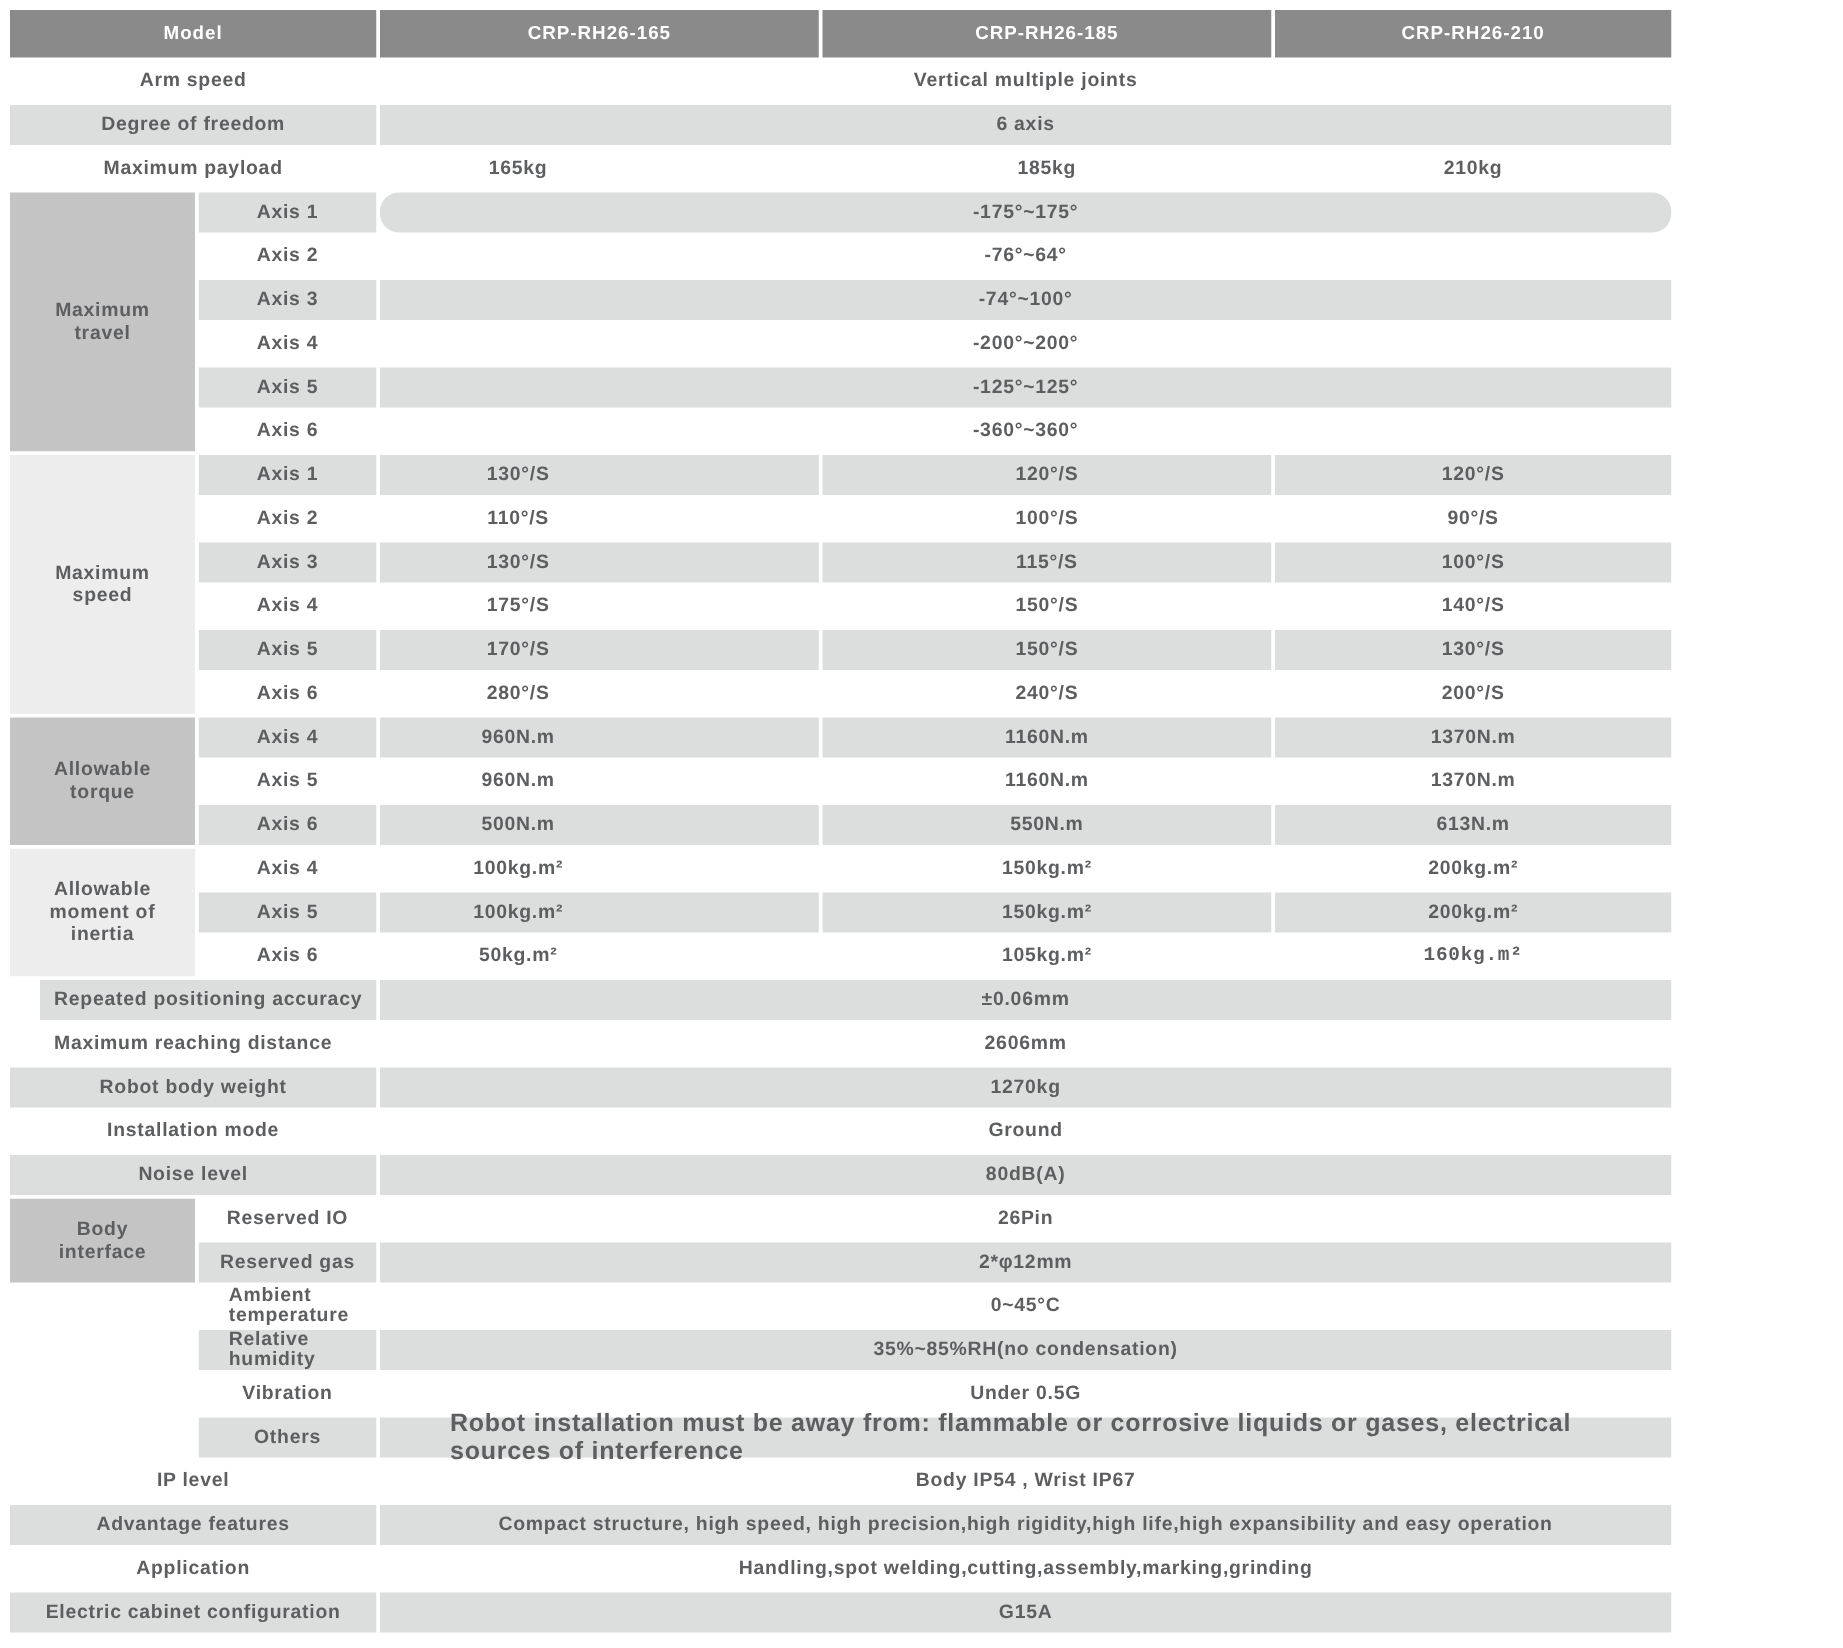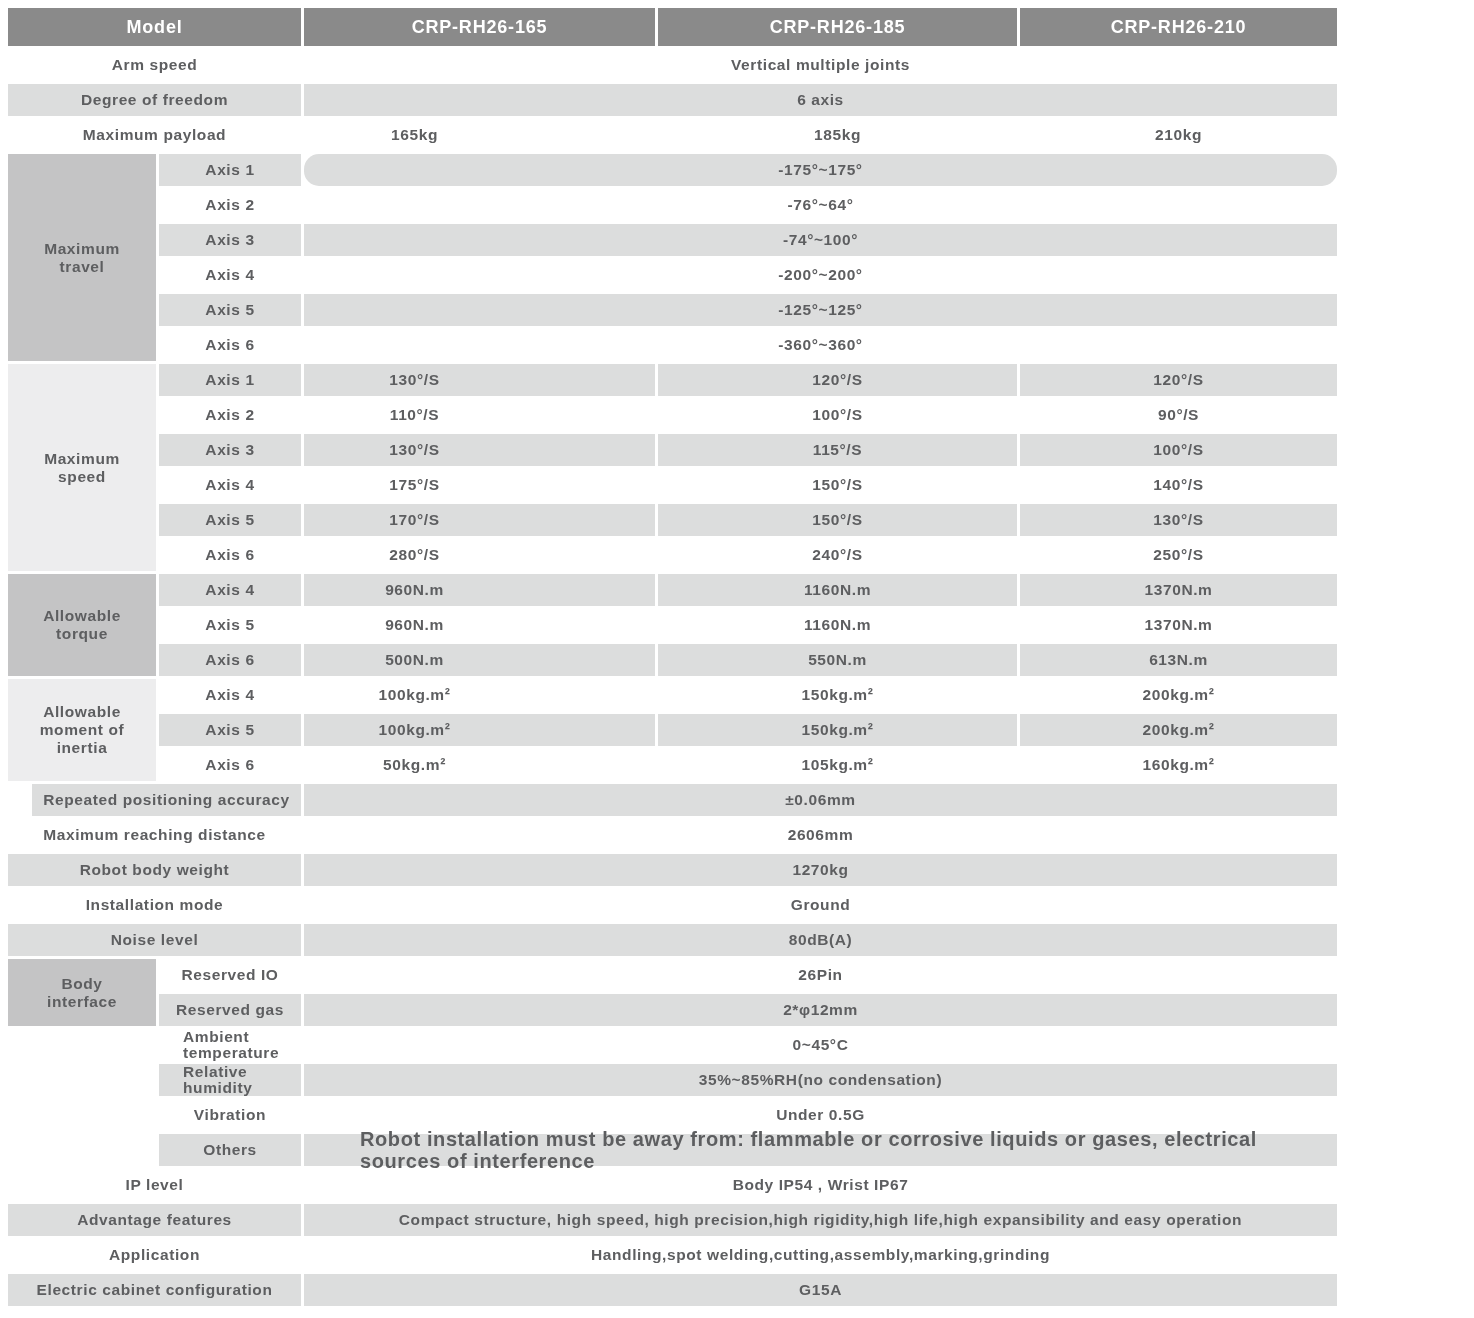--- a/index.html
+++ b/index.html
@@ -25,21 +25,21 @@
     color: var(--text, #5d5e60);
     font-weight: 600;
     font-size: 15.5px;
     letter-spacing: .6px;
     line-height: 1.15;
   }
   .hdr {
     background: var(--header-bg, #8a8a8a);
     color: var(--header-text, #ffffff);
     font-weight: 700;
-    font-size: 18px;
+    font-size: 15px;
     letter-spacing: .8px;
   }
   .bg-gray  { background: var(--row-gray, #dcdddd); }
   .bg-white { background: var(--row-white, #ffffff); }
   .bg-group-dark  { background: var(--group-dark, #c4c4c5); }
   .bg-group-light { background: var(--group-light, #ededee); }
   .group-cell { padding: 0 16px; }
   .sub-left {
     justify-content: flex-start; text-align: left;
     padding-left: 24px; line-height: 1.05;
@@ -96,21 +96,21 @@
     <div class="cell bg-white val-shift" style="grid-area: 14 / 3 / 15 / 4;">175°/S</div>
     <div class="cell bg-white" style="grid-area: 14 / 4 / 15 / 5;">150°/S</div>
     <div class="cell bg-white" style="grid-area: 14 / 5 / 15 / 6;">140°/S</div>
     <div class="cell bg-gray" style="grid-area: 15 / 2 / 16 / 3;">Axis 5</div>
     <div class="cell bg-gray val-shift" style="grid-area: 15 / 3 / 16 / 4;">170°/S</div>
     <div class="cell bg-gray" style="grid-area: 15 / 4 / 16 / 5;">150°/S</div>
     <div class="cell bg-gray" style="grid-area: 15 / 5 / 16 / 6;">130°/S</div>
     <div class="cell bg-white" style="grid-area: 16 / 2 / 17 / 3;">Axis 6</div>
     <div class="cell bg-white val-shift" style="grid-area: 16 / 3 / 17 / 4;">280°/S</div>
     <div class="cell bg-white" style="grid-area: 16 / 4 / 17 / 5;">240°/S</div>
-    <div class="cell bg-white" style="grid-area: 16 / 5 / 17 / 6;">250°/S</div>
+    <div class="cell bg-white" style="grid-area: 16 / 5 / 17 / 6;">200°/S</div>
     <div class="cell bg-gray" style="grid-area: 17 / 2 / 18 / 3;">Axis 4</div>
     <div class="cell bg-gray val-shift" style="grid-area: 17 / 3 / 18 / 4;">960N.m</div>
     <div class="cell bg-gray" style="grid-area: 17 / 4 / 18 / 5;">1160N.m</div>
     <div class="cell bg-gray" style="grid-area: 17 / 5 / 18 / 6;">1370N.m</div>
     <div class="cell bg-white" style="grid-area: 18 / 2 / 19 / 3;">Axis 5</div>
     <div class="cell bg-white val-shift" style="grid-area: 18 / 3 / 19 / 4;">960N.m</div>
     <div class="cell bg-white" style="grid-area: 18 / 4 / 19 / 5;">1160N.m</div>
     <div class="cell bg-white" style="grid-area: 18 / 5 / 19 / 6;">1370N.m</div>
     <div class="cell bg-gray" style="grid-area: 19 / 2 / 20 / 3;">Axis 6</div>
     <div class="cell bg-gray val-shift" style="grid-area: 19 / 3 / 20 / 4;">500N.m</div>
@@ -120,21 +120,21 @@
     <div class="cell bg-white val-shift" style="grid-area: 20 / 3 / 21 / 4;">100kg.m²</div>
     <div class="cell bg-white" style="grid-area: 20 / 4 / 21 / 5;">150kg.m²</div>
     <div class="cell bg-white" style="grid-area: 20 / 5 / 21 / 6;">200kg.m²</div>
     <div class="cell bg-gray" style="grid-area: 21 / 2 / 22 / 3;">Axis 5</div>
     <div class="cell bg-gray val-shift" style="grid-area: 21 / 3 / 22 / 4;">100kg.m²</div>
     <div class="cell bg-gray" style="grid-area: 21 / 4 / 22 / 5;">150kg.m²</div>
     <div class="cell bg-gray" style="grid-area: 21 / 5 / 22 / 6;">200kg.m²</div>
     <div class="cell bg-white" style="grid-area: 22 / 2 / 23 / 3;">Axis 6</div>
     <div class="cell bg-white val-shift" style="grid-area: 22 / 3 / 23 / 4;">50kg.m²</div>
     <div class="cell bg-white" style="grid-area: 22 / 4 / 23 / 5;">105kg.m²</div>
-    <div class="cell bg-white" style="grid-area: 22 / 5 / 23 / 6;">160kg.m²</div>
+    <div class="cell bg-white" style="grid-area: 22 / 5 / 23 / 6; font-family: Liberation Mono, monospace;">160kg.m²</div>
     <div class="cell bg-gray" style="grid-area: 23 / 1 / 24 / 3; margin-left: 24px;">Repeated positioning accuracy</div>
     <div class="cell bg-gray" style="grid-area: 23 / 3 / 24 / 6;">±0.06mm</div>
     <div class="cell bg-white" style="grid-area: 24 / 1 / 25 / 3;">Maximum reaching distance</div>
     <div class="cell bg-white" style="grid-area: 24 / 3 / 25 / 6;">2606mm</div>
     <div class="cell bg-gray" style="grid-area: 25 / 1 / 26 / 3;">Robot body weight</div>
     <div class="cell bg-gray" style="grid-area: 25 / 3 / 26 / 6;">1270kg</div>
     <div class="cell bg-white" style="grid-area: 26 / 1 / 27 / 3;">Installation mode</div>
     <div class="cell bg-white" style="grid-area: 26 / 3 / 27 / 6;">Ground</div>
     <div class="cell bg-gray" style="grid-area: 27 / 1 / 28 / 3;">Noise level</div>
     <div class="cell bg-gray" style="grid-area: 27 / 3 / 28 / 6;">80dB(A)</div>

